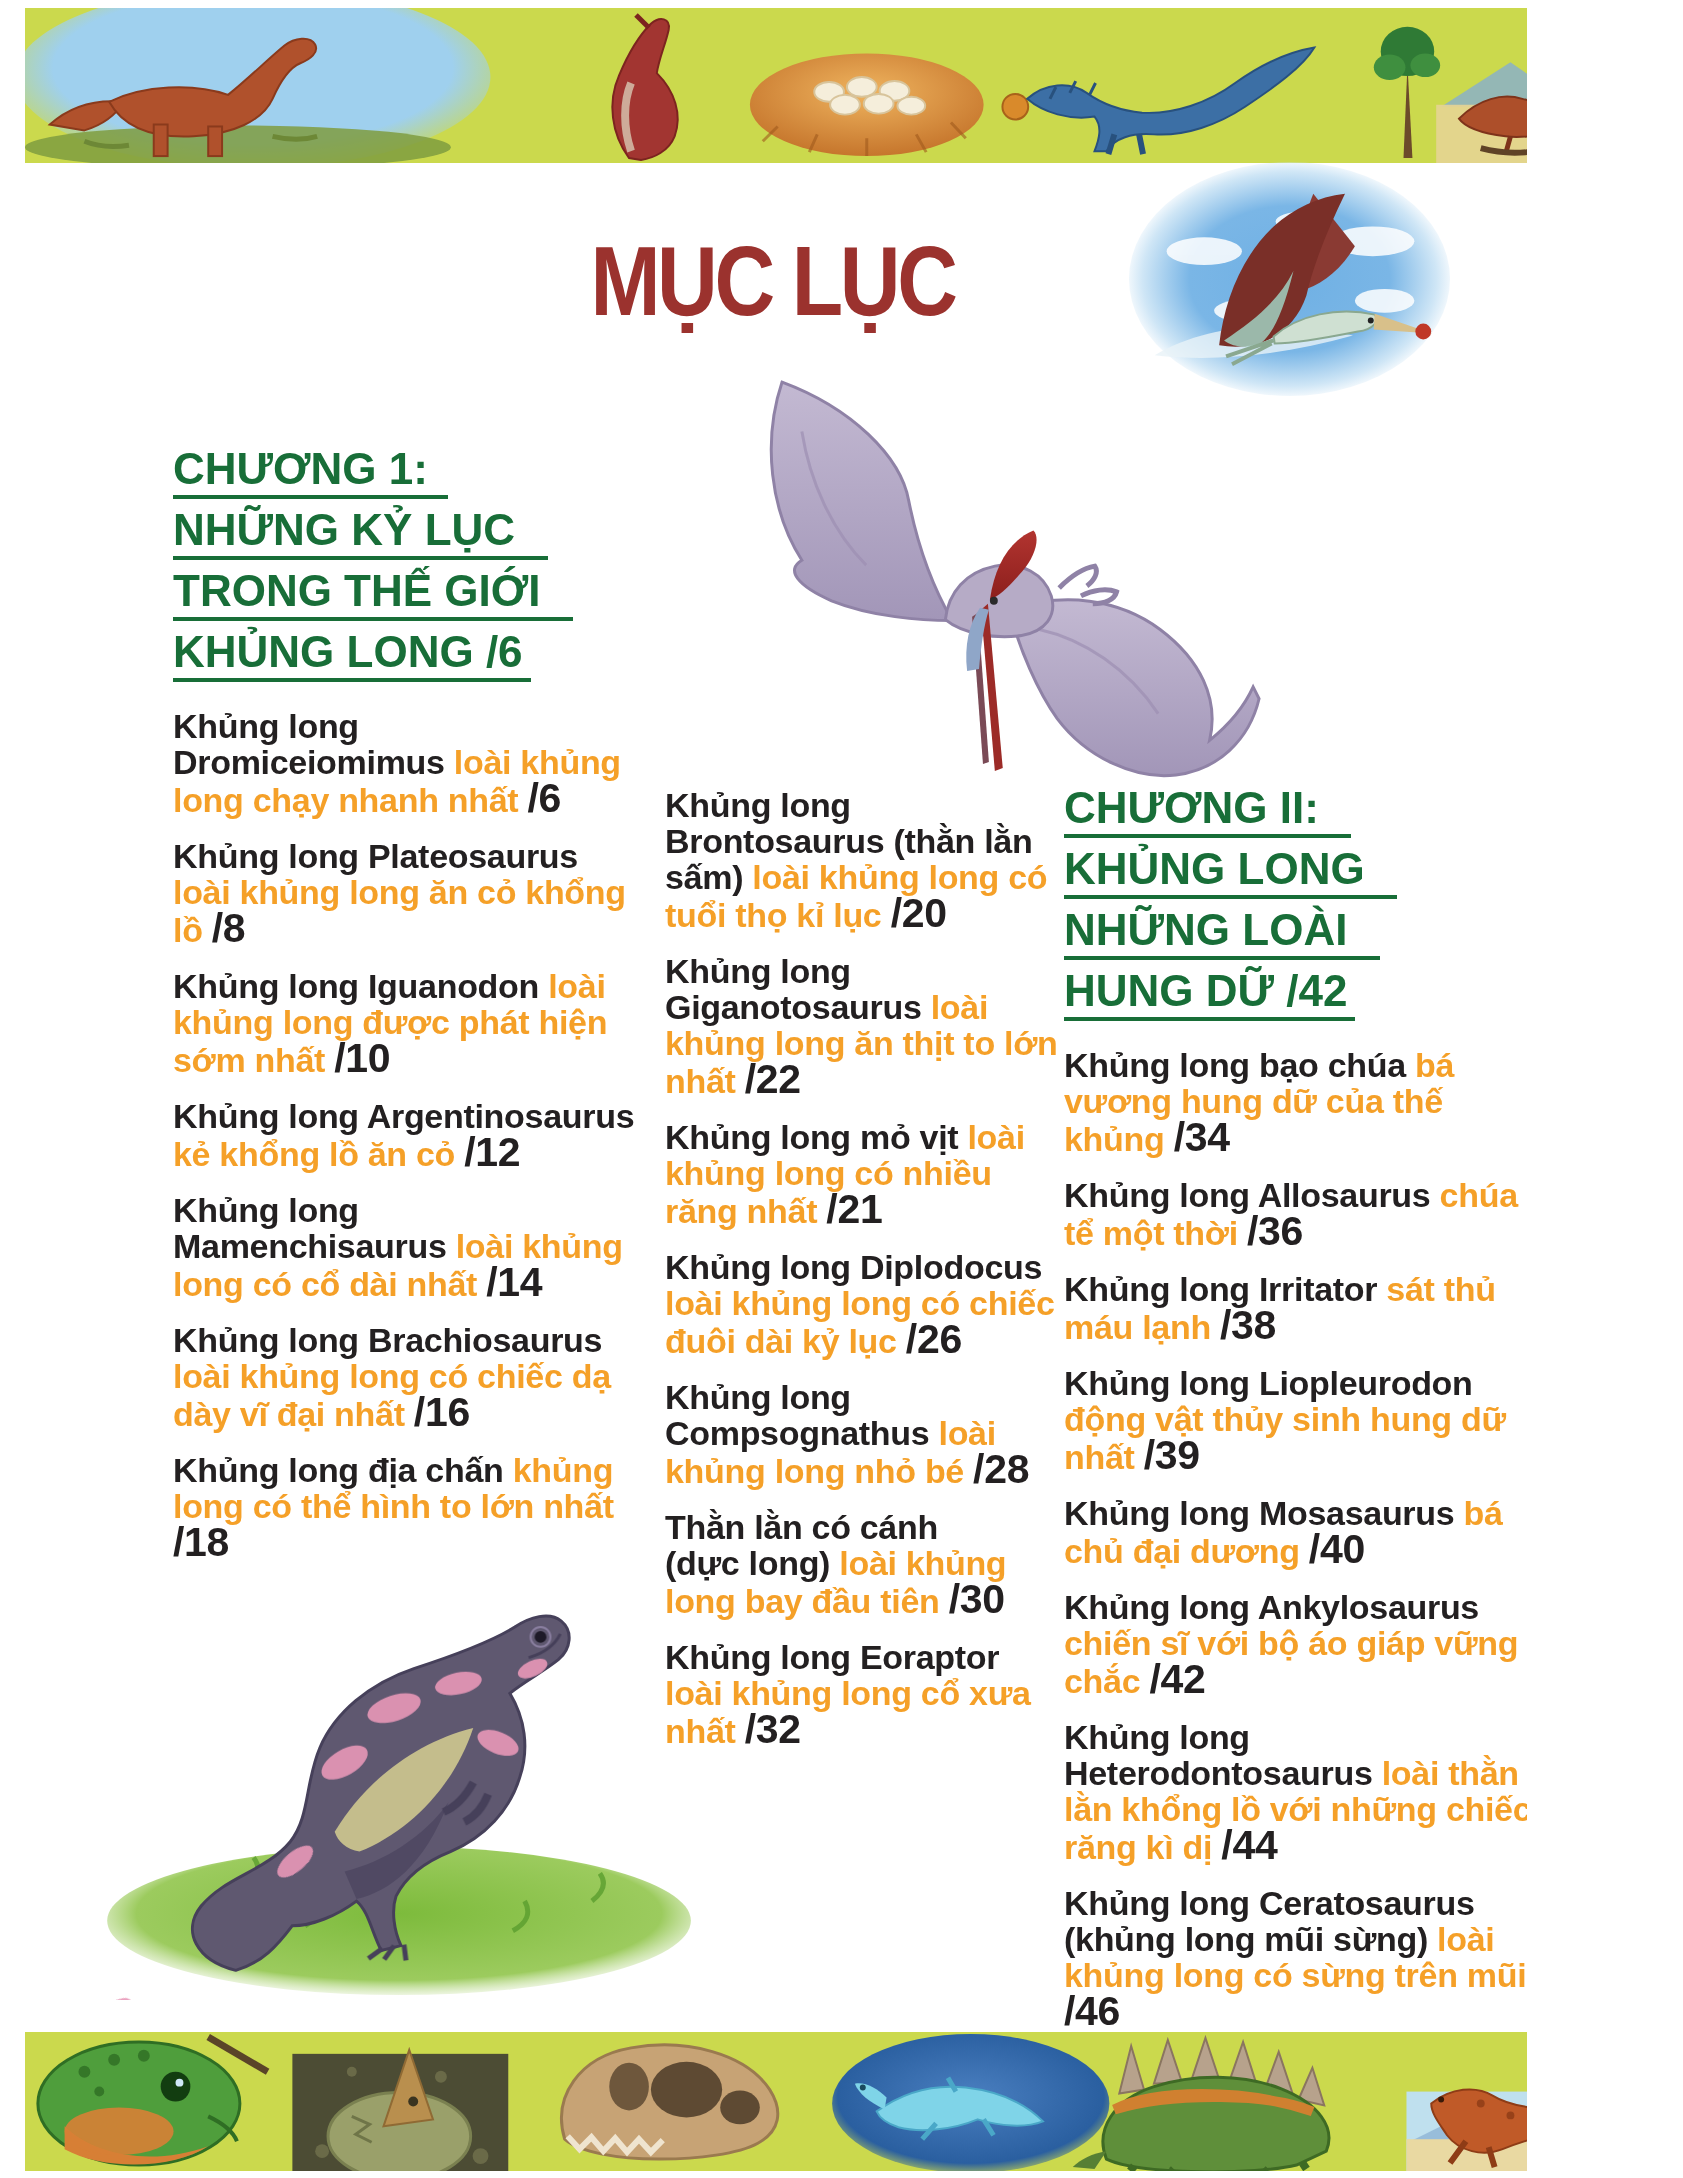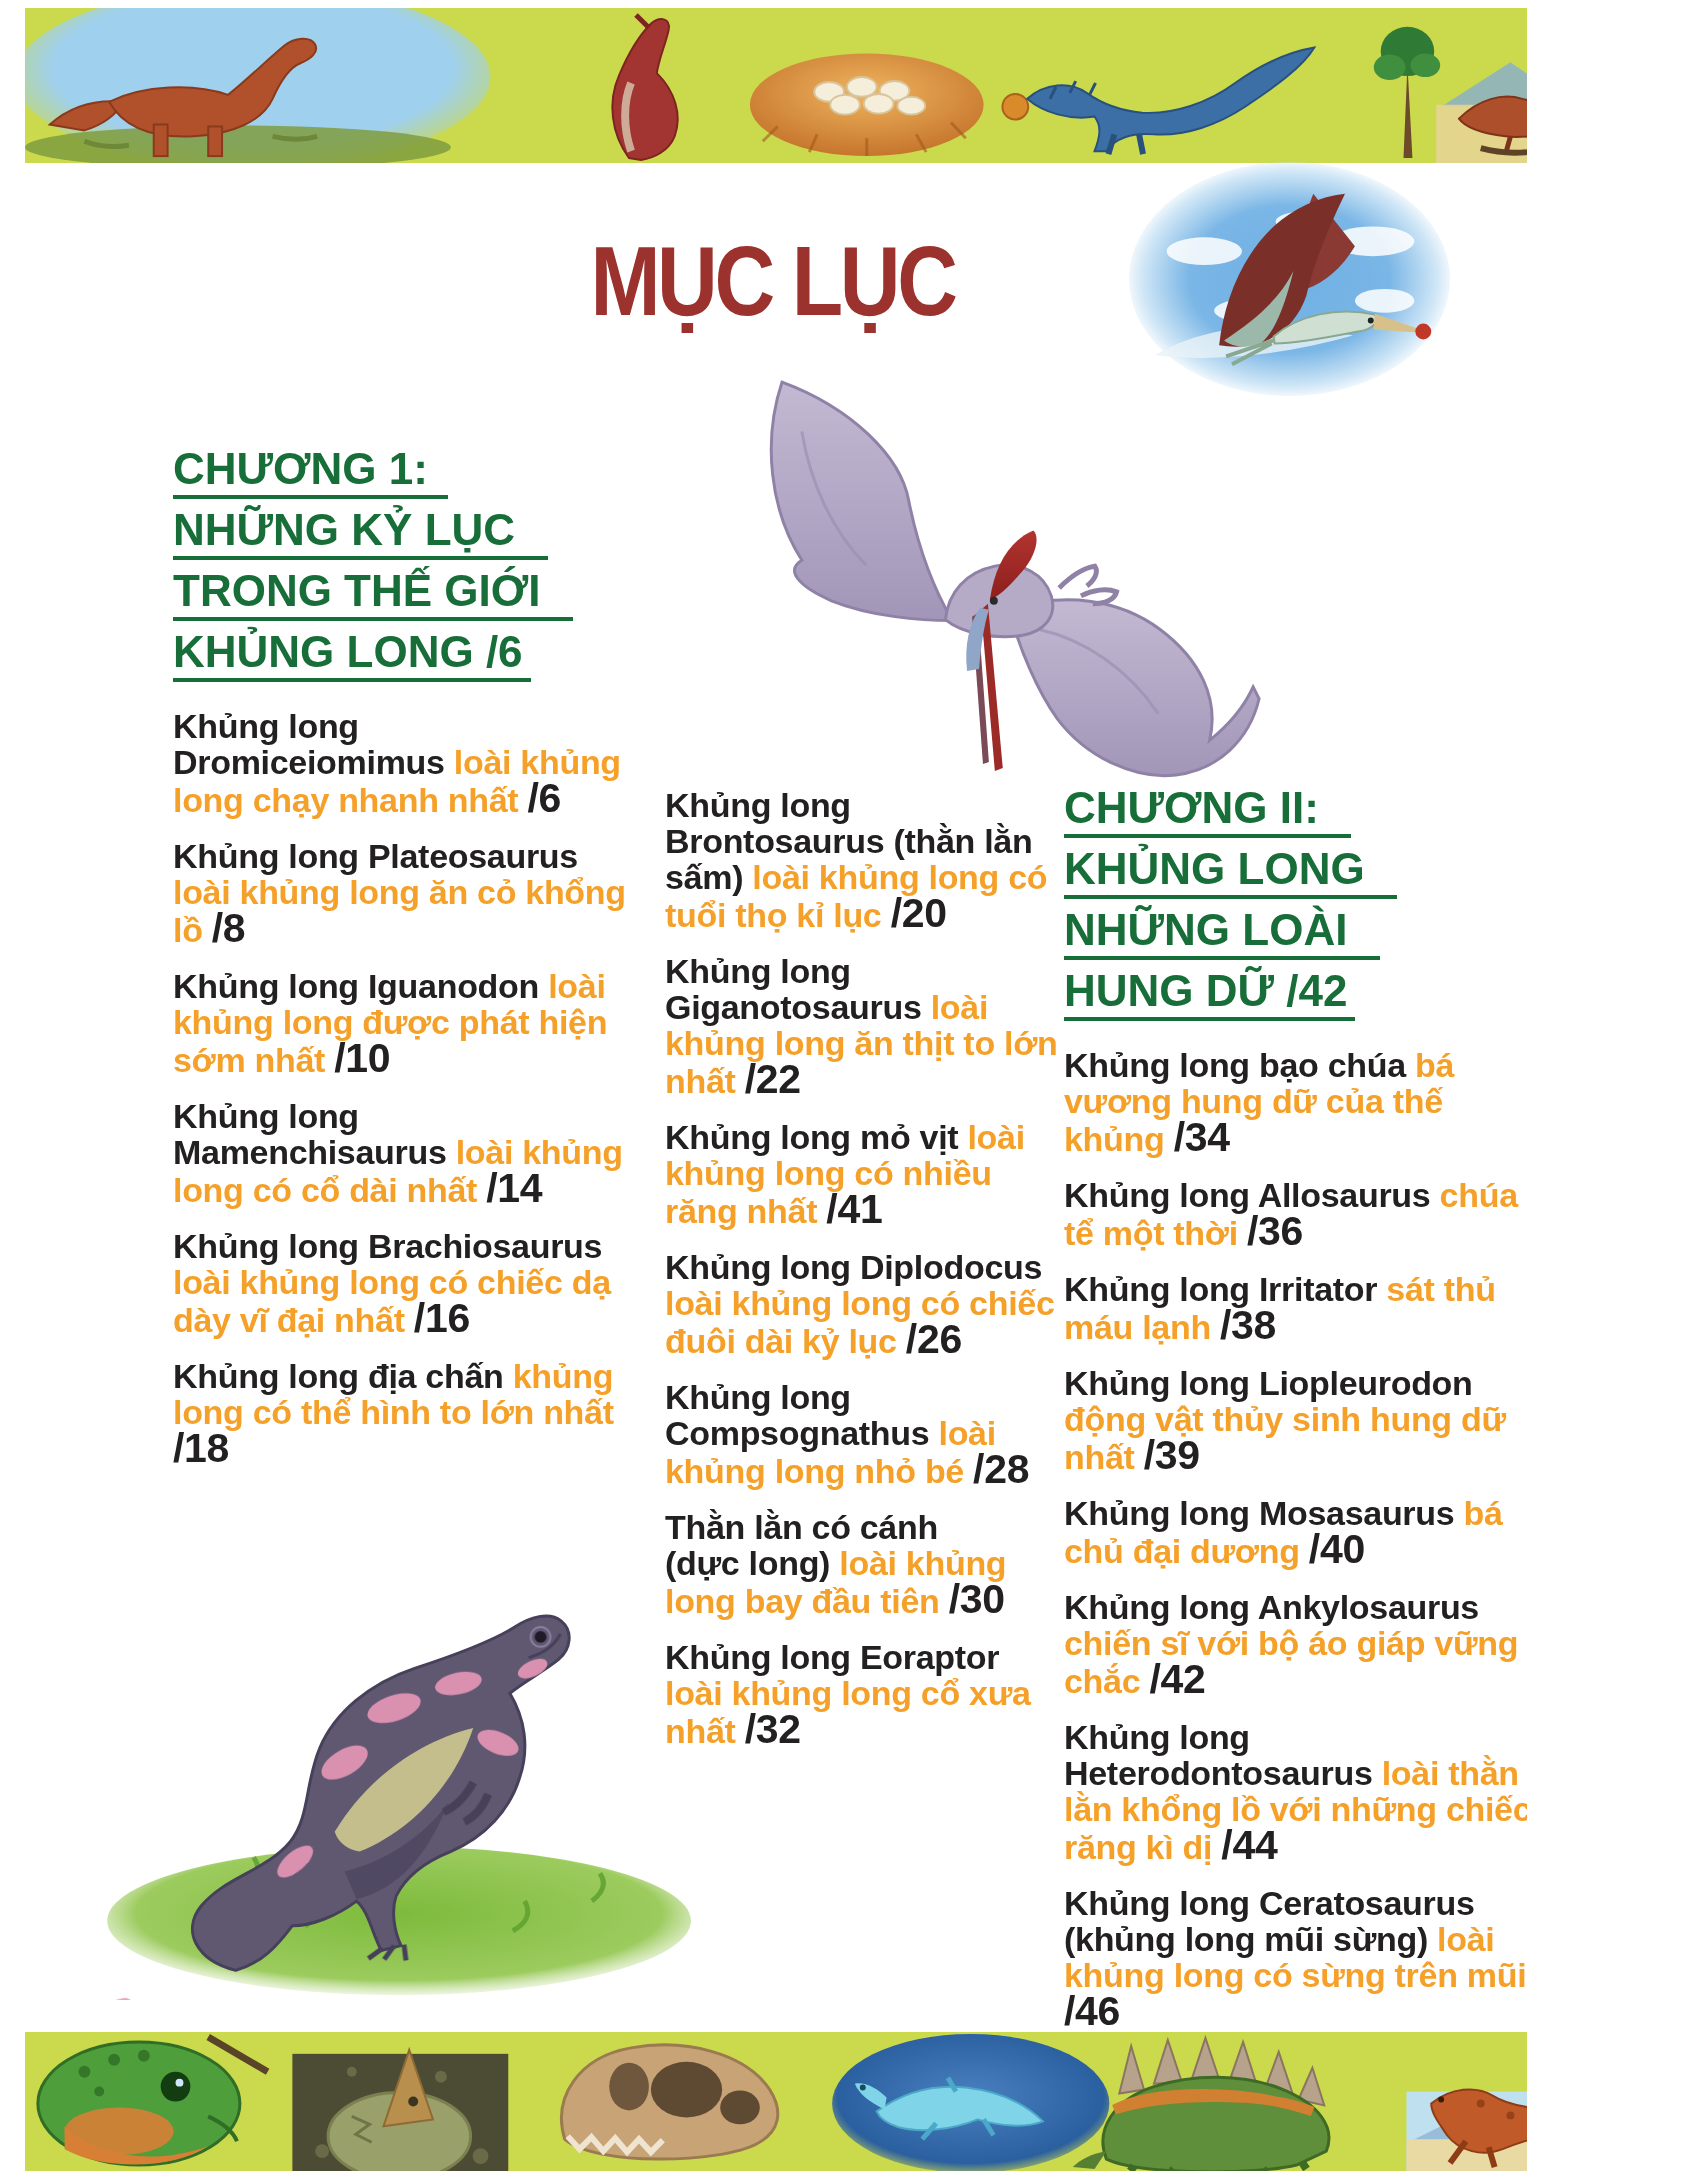--- a/index.html
+++ b/index.html
@@ -165,31 +165,32 @@
     <div class="chapter">
         <span class="chapline">CHƯƠNG 1: </span>
         <span class="chapline">NHỮNG KỶ LỤC  </span>
         <span class="chapline">TRONG THẾ GIỚI  </span>
         <span class="chapline">KHỦNG LONG /6</span>
       </div>
     <div>
         <div class="entry"><span class="n">Khủng long Dromiceiomimus</span> <span class="d">loài khủng long chạy nhanh nhất </span><span class="p">/6</span></div>
         <div class="entry"><span class="n">Khủng long Plateosaurus</span> <span class="d">loài khủng long ăn cỏ khổng lồ </span><span class="p">/8</span></div>
         <div class="entry"><span class="n">Khủng long Iguanodon</span> <span class="d">loài khủng long được phát hiện sớm nhất </span><span class="p">/10</span></div>
+        <div class="entry"><span class="n">Khủng long Argentinosaurus</span> <span class="d">kẻ khổng lồ ăn cỏ </span><span class="p">/12</span></div>
         <div class="entry"><span class="n">Khủng long Mamenchisaurus</span> <span class="d">loài khủng long có cổ dài nhất </span><span class="p">/14</span></div>
         <div class="entry"><span class="n">Khủng long Brachiosaurus</span> <span class="d">loài khủng long có chiếc dạ dày vĩ đại nhất </span><span class="p">/16</span></div>
         <div class="entry"><span class="n">Khủng long địa chấn</span> <span class="d">khủng long có thể hình to lớn nhất </span><span class="p">/18</span></div>
       </div>
   </div>
 
   <div class="col c2">
     <div>
         <div class="entry"><span class="n">Khủng long Brontosaurus (thằn lằn sấm)</span> <span class="d">loài khủng long có tuổi thọ kỉ lục </span><span class="p">/20</span></div>
         <div class="entry"><span class="n">Khủng long Giganotosaurus</span> <span class="d">loài khủng long ăn thịt to lớn nhất </span><span class="p">/22</span></div>
-        <div class="entry"><span class="n">Khủng long mỏ vịt</span> <span class="d">loài khủng long có nhiều răng nhất </span><span class="p">/41</span></div>
+        <div class="entry"><span class="n">Khủng long mỏ vịt</span> <span class="d">loài khủng long có nhiều răng nhất </span><span class="p">/21</span></div>
         <div class="entry"><span class="n">Khủng long Diplodocus</span> <span class="d">loài khủng long có chiếc đuôi dài kỷ lục </span><span class="p">/26</span></div>
         <div class="entry"><span class="n">Khủng long Compsognathus</span> <span class="d">loài khủng long nhỏ bé </span><span class="p">/28</span></div>
         <div class="entry"><span class="n">Thằn lằn có cánh
 (dực long)</span> <span class="d">loài khủng long bay đầu tiên </span><span class="p">/30</span></div>
         <div class="entry"><span class="n">Khủng long Eoraptor</span> <span class="d">loài khủng long cổ xưa nhất </span><span class="p">/32</span></div>
       </div>
   </div>
 
   <div class="col c3">
     <div class="chapter">

